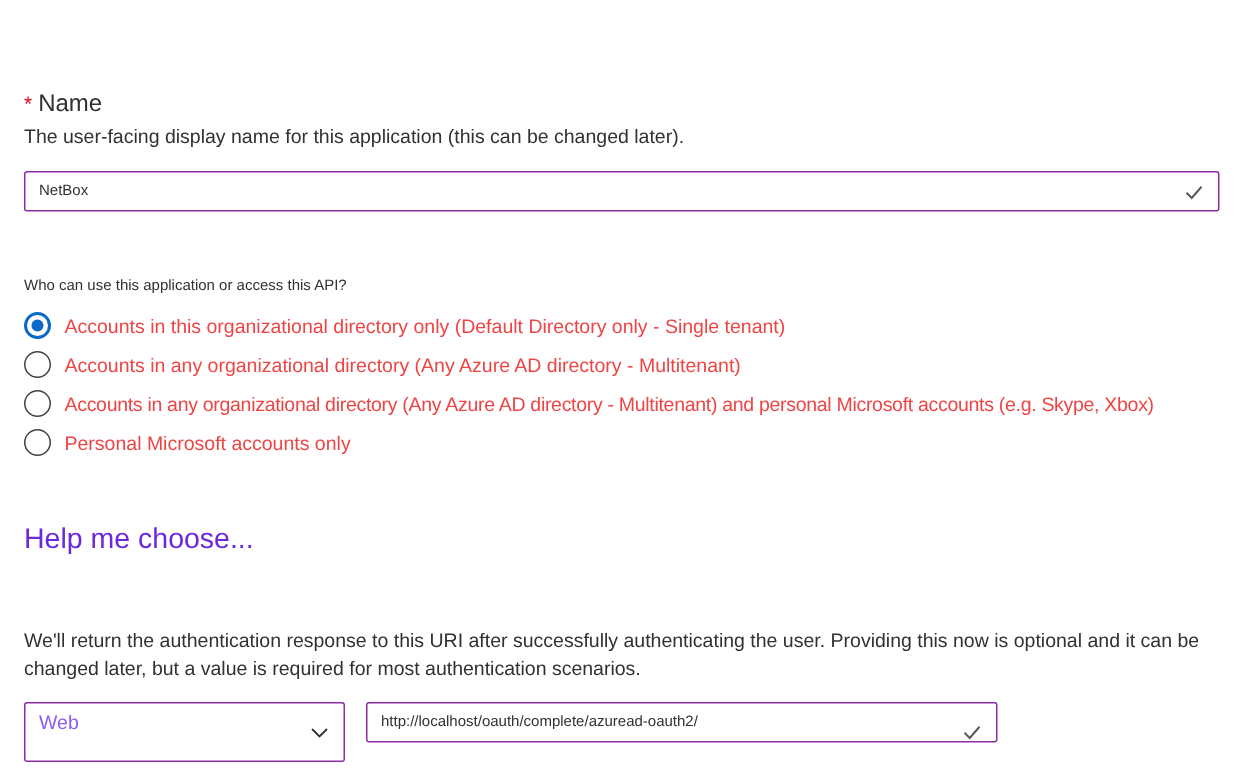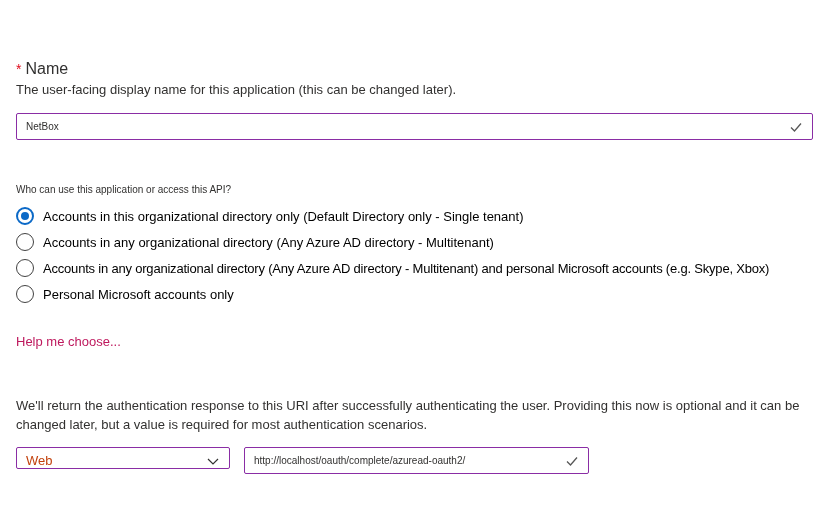--- a/index.html
+++ b/index.html
@@ -77,56 +77,56 @@
     content: "";
     position: absolute;
     left: 50%; top: 50%;
     width: 8px; height: 8px;
     border-radius: 50%;
     background: #0b69c7;
     transform: translate(-50%, -50%);
   }
   .radio-label {
     font-size: 13px;
-    color: #000000;
+    color: #ef4444;
     margin-left: 9px;
   }
   .radio-row:nth-child(3) .radio-label { letter-spacing: -0.2px; }
 
   .help-link {
     display: inline-block;
-    margin-top: 23px;
-    font-size: 13px;
-    color: #be185d;
+    margin-top: 37px;
+    font-size: 19px;
+    color: #6d28d9;
     text-decoration: none;
     cursor: pointer;
   }
 
   .redirect-section { margin-top: 46px; }
   .redirect-desc { margin-top: 22px; max-width: 795px; }
 
   .redirect-row {
     display: flex;
     margin-top: 13px;
     gap: 14px;
   }
   .dropdown-wrap { position: relative; width: 214px; flex: 0 0 auto; }
   .dropdown {
-    width: 100%; height: 22px;
+    width: 100%; height: 40px;
     border: 1px solid #8a2da5;
     border-radius: 2px;
     background: #fff;
     font-size: 13px;
-    color: #c2410c;
+    color: #8b5cf6;
     line-height: 25px;
     padding: 0 30px 0 9px;
     cursor: pointer;
     user-select: none;
   }
-  .uri-wrap { position: relative; width: 345px; flex: 0 0 auto; }
+  .uri-wrap { position: relative; width: 421px; flex: 0 0 auto; }
 </style>
 </head>
 <body>
 
 <div class="page">
 
   <div class="section-title">
     <span class="required-marker">*</span><span>Name</span>
   </div>
   <div class="desc">The user-facing display name for this application (this can be changed later).</div>

